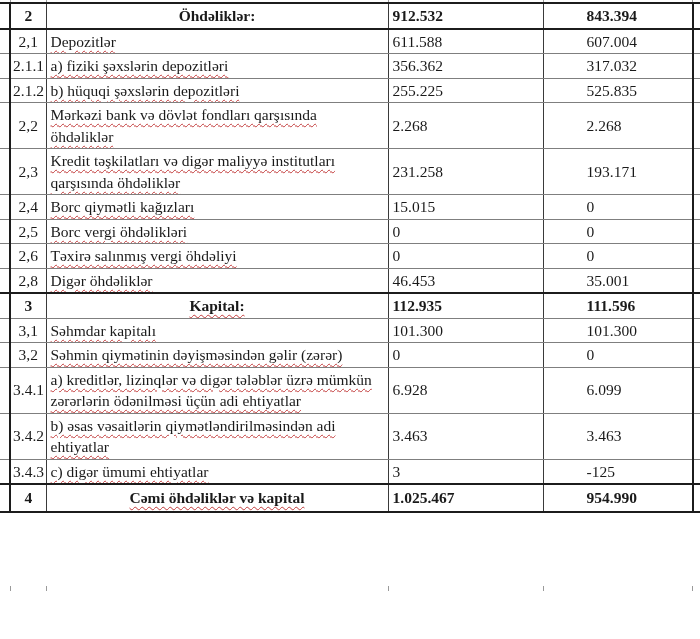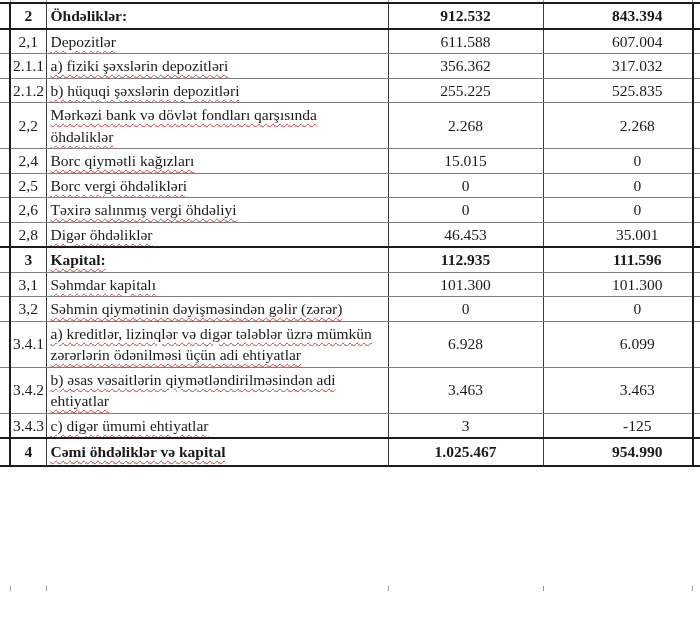--- a/index.html
+++ b/index.html
@@ -29,27 +29,27 @@
     border-bottom: 1px solid var(--border-thin, #7f7f7f);
     overflow: hidden;
   }
   
   td.g { padding: 0; border-left: none; border-right: none; }
   
   td.c-num  { border-left: 2px solid var(--border-heavy, #1c1c1c);
               border-right: 1px solid var(--border-mid, #3a3a3a);
               text-align: center; padding: 1px 2px; }
   td.c-desc { border-right: 1px solid var(--border-mid, #3a3a3a); text-align: left; }
-  td.c-val  { border-right: 1px solid var(--border-mid, #3a3a3a); text-align: center; }
+  td.c-val  { border-right: 1px solid var(--border-mid, #3a3a3a); }
   td.c-v2   { border-right: 2px solid var(--border-heavy, #1c1c1c); padding-left: 43px; }
   
   tr.ht td { border-top: 2px solid var(--border-heavy, #1c1c1c); }
   tr.hb td { border-bottom: 2px solid var(--border-heavy, #1c1c1c); }
   tr.bold-row td { font-weight: bold; }
-  tr.bold-row td.c-desc { }
+  tr.bold-row td.c-desc { text-align: center; }
   tr.total-row td { padding-top: 2px; padding-bottom: 2px; }
   .sq {
     text-decoration-line: underline;
     text-decoration-style: wavy;
     text-decoration-color: var(--squiggle, #c23b3b);
     text-decoration-thickness: 1px;
     text-underline-offset: 2.5px;
     font-family: Liberation Serif, serif;
   }
   
@@ -116,20 +116,28 @@
         <tr>
     <td class="g gl"></td>
     <td class="c-num">2,2</td>
     <td class="c-desc"><span class="sq">Mərkəzi bank və dövlət fondları qarşısında öhdəliklər</span></td>
     <td class="c-val c-v1">2.268</td>
     <td class="c-val c-v2">2.268</td>
     <td class="g gr"></td>
   </tr>
         <tr>
     <td class="g gl"></td>
+    <td class="c-num">2,3</td>
+    <td class="c-desc"><span class="sq">Kredit təşkilatları və digər maliyyə institutları qarşısında öhdəliklər</span></td>
+    <td class="c-val c-v1">231.258</td>
+    <td class="c-val c-v2">193.171</td>
+    <td class="g gr"></td>
+  </tr>
+        <tr>
+    <td class="g gl"></td>
     <td class="c-num">2,4</td>
     <td class="c-desc"><span class="sq">Borc qiymətli kağızları</span></td>
     <td class="c-val c-v1">15.015</td>
     <td class="c-val c-v2">0</td>
     <td class="g gr"></td>
   </tr>
         <tr>
     <td class="g gl"></td>
     <td class="c-num">2,5</td>
     <td class="c-desc"><span class="sq">Borc vergi öhdəlikləri</span></td>

